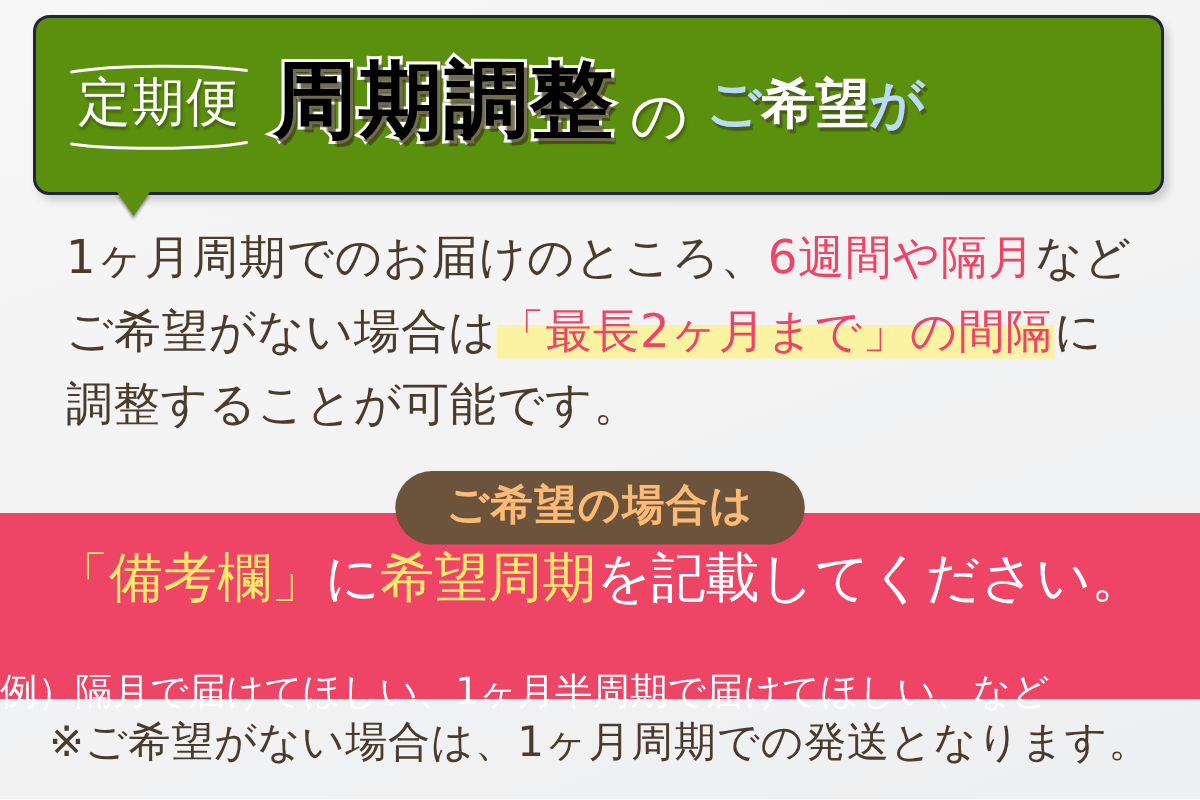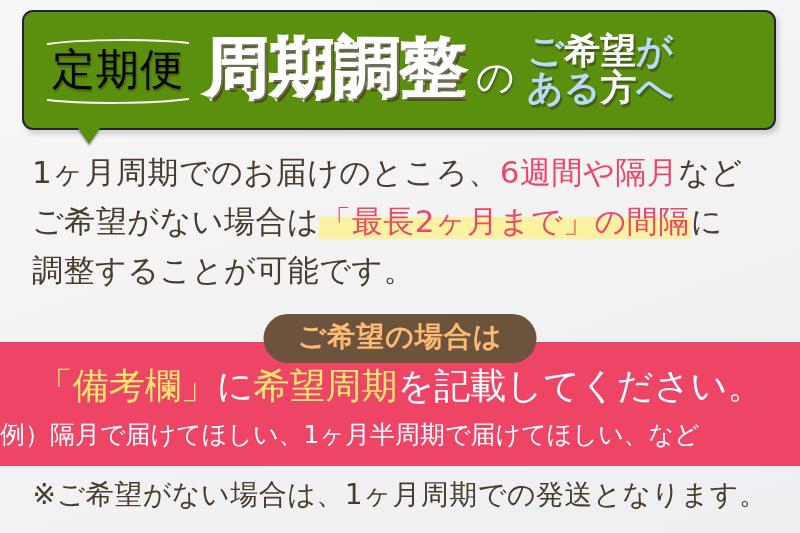--- a/index.html
+++ b/index.html
@@ -57,47 +57,47 @@
 
   
   .teiki-block {
     position: relative;
     flex: 0 0 auto;
     padding: 4px 6px 6px 6px;
     margin-right: 10px;
   }
   .teiki-text {
     font-family: "DejaVu Sans", "Liberation Sans", sans-serif;
-    font-size: 43px;
+    font-size: 35px;
     font-weight: 400;
-    color: #000000;
+    color: #ffffff;
     letter-spacing: 1px;
     line-height: 1;
     white-space: nowrap;
     text-shadow: 1px 2px 2px rgba(30,40,10,0.45);
   }
   .wave {
     position: absolute;
     left: 0;
     width: 100%;
     height: 8px;
     overflow: visible;
   }
   .wave.top { top: -6px; }
   .wave.bottom { bottom: -8px; }
   .wave svg { display: block; width: 100%; height: 8px; }
 
   
   .main-title {
     flex: 0 0 auto;
     font-family: "DejaVu Sans", "Liberation Sans", sans-serif;
-    font-size: 64px;
+    font-size: 56px;
     font-weight: bold;
     line-height: 1;
-    color: #ffffff;
+    color: #000000;
     letter-spacing: 1px;
     white-space: nowrap;
     margin-left: 6px;
     padding-bottom: 4px;
     -webkit-text-stroke: 4px #ffffff;
     paint-order: stroke fill;
     text-shadow:
       3px 4px 0px rgba(60,52,20,0.55),
       2px 3px 1px rgba(60,52,20,0.40);
   }
@@ -127,21 +127,21 @@
     text-shadow:
       2px 3px 0px rgba(60,70,30,0.50),
       1px 2px 1px rgba(60,70,30,0.35);
   }
   .wish-line .kana { color: #b8dcf5; }
   .wish-line .kanji { color: #ffffff; }
 
   
   .body-text {
     position: absolute;
-    left: 32px;
+    left: 44px;
     top: 148px;
     width: 730px;
     font-size: 31px;
     line-height: 49px;
     color: #4a3c2c;
     letter-spacing: 0.5px;
     white-space: nowrap;
   }
   .body-line { height: 49px; }
   .pink-t { color: #ee4566; }
@@ -189,21 +189,21 @@
     letter-spacing: 0px;
     white-space: nowrap;
     line-height: 1.2;
   }
   .pink-main .y { color: #fbe96e; }
   .pink-main .w { color: #ffffff; }
 
   .pink-example {
     position: absolute;
     left: 0;
-    top: 420px;
+    top: 446px;
     width: 640px;
     text-align: center;
     font-size: 25px;
     color: #ffffff;
     letter-spacing: 0px;
     white-space: nowrap;
     line-height: 1.2;
   }
 
   
@@ -241,21 +241,20 @@
           </svg>
         </div>
       </div>
 
       <div class="main-title">周期調整</div>
 
       <div class="no-char">の</div>
 
       <div class="wish-block">
         <div class="wish-line"><span class="kana">ご</span><span class="kanji">希望</span><span class="kana">が</span></div>
-        <div class="wish-line"><span class="kana">ある</span><span class="kanji">方</span><span class="kana">へ</span></div>
       </div>
 
     </div>
   </div>
   <div class="header-tail"></div>
 
   <div class="body-text">
     <div class="body-line"><span>1ヶ月周期でのお届けのところ、</span><span class="pink-t">6週間</span><span class="pink-t">や</span><span class="pink-t">隔月</span><span>など</span></div>
     <div class="body-line"><span>ご希望がない場合は</span><span class="pink-t hl">「最長2ヶ月まで」の間隔</span><span>に</span></div>
     <div class="body-line"><span>調整することが可能です。</span></div>

